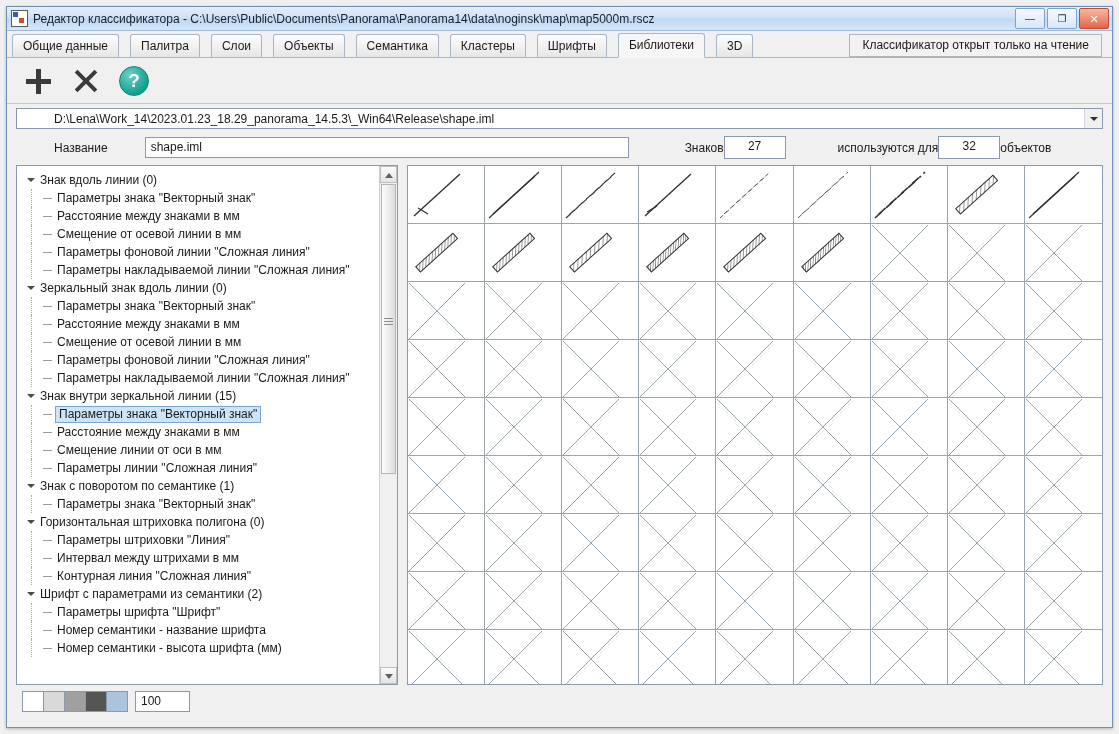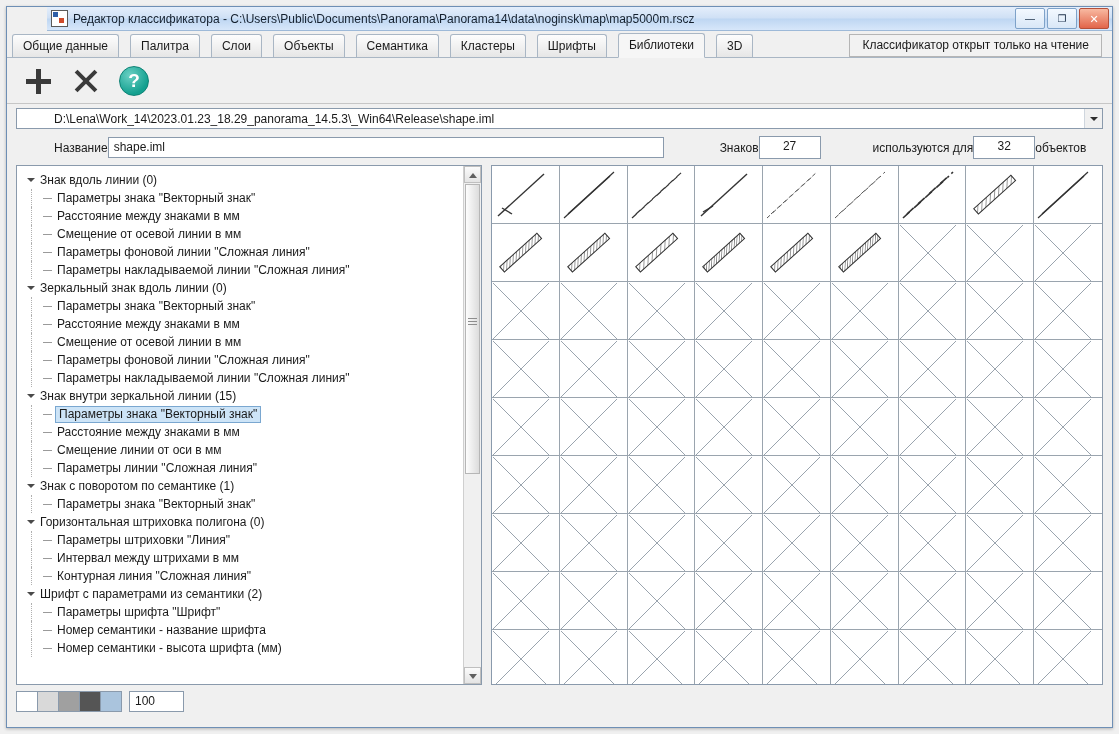--- a/index.html
+++ b/index.html
@@ -32,21 +32,20 @@
     box-shadow: 0 1px 3px rgba(0,0,0,0.25);
   }
   .titlebar {
     height: 24px;
     background: linear-gradient(to bottom, #e4eefb 0%, #cfe0f5 48%, #bed6f2 52%, #d7e7fa 100%);
     border-bottom: 1px solid #9db9d8;
     display: flex;
     align-items: center;
     padding: 0 2px 0 4px;
     box-sizing: border-box;
-    margin-left: 40px;
   }
   .title-icon {
     width: 15px;
     height: 15px;
     background: #ffffff;
     border: 1px solid #5a5a5a;
     margin-right: 5px;
     position: relative;
     flex: 0 0 auto;
   }
@@ -235,29 +234,30 @@
     align-items: center;
     padding: 4px 2px 6px 9px;
     gap: 0;
   }
   .namerow .lbl {
     font-size: 12px;
     color: #1a1a1a;
     white-space: nowrap;
   }
   .name-input {
-    width: 556px;
+    width: 484px;
     height: 21px;
     border: 1px solid #8a9aac;
     background: #ffffff;
     font-size: 12px;
     padding-left: 5px;
     box-sizing: border-box;
     line-height: 19px;
     color: #1a1a1a;
+    margin-left: 37px;
   }
   .count-box {
     width: 62px;
     height: 23px;
     border: 1px solid #8a9aac;
     background: #ffffff;
     font-size: 12px;
     text-align: center;
     line-height: 19px;
     box-sizing: border-box;
@@ -266,21 +266,21 @@
 
   
   .main {
     display: flex;
     padding: 0 9px 0 9px;
     gap: 9px;
     height: 520px;
     box-sizing: border-box;
   }
   .tree-panel {
-    width: 466px;
+    width: 382px;
     border: 1px solid #8a9aac;
     background: #ffffff;
     position: relative;
     box-sizing: border-box;
     overflow: hidden;
   }
   .tree-scroll {
     position: absolute;
     left: 0; top: 0; right: 17px; bottom: 0;
     overflow: hidden;
@@ -405,21 +405,21 @@
     background: #ffffff;
   }
   .cell:nth-child(9n) { border-right: none; }
   .cell svg { display: block; }
 
   
   .bottombar {
     display: flex;
     align-items: center;
     gap: 0;
-    padding: 6px 9px 0 9px;
+    padding: 6px 9px 0 15px;
   }
   .swatch {
     width: 22px;
     height: 21px;
     border: 1px solid #8a9aac;
     box-sizing: border-box;
     margin-right: -1px;
   }
   .zoom-box {
     width: 55px;

